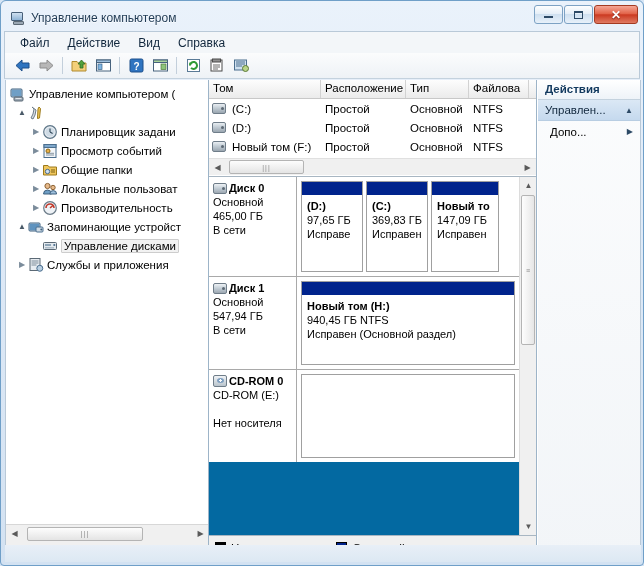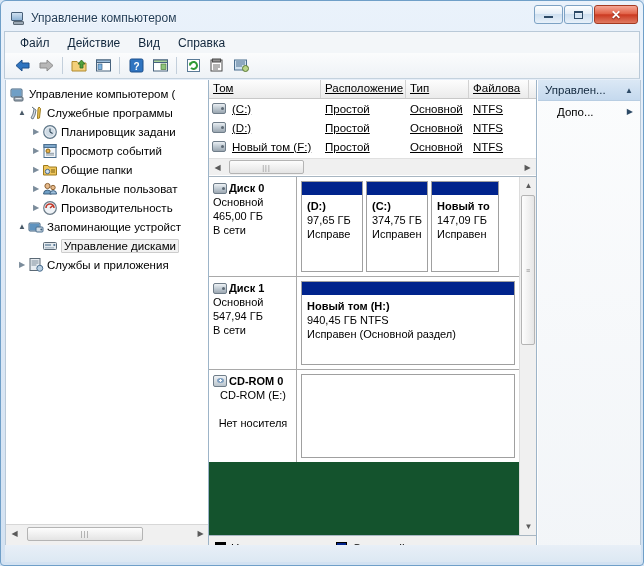--- a/index.html
+++ b/index.html
@@ -171,21 +171,21 @@
   #midpane {
     flex: 1;
     position: relative;
     background: #fff;
     border-right: 1px solid #9db4c8;
     display: flex;
     flex-direction: column;
   }
 
   
-  #vol-list { height: 96px; position: relative; border-bottom: 1px solid #fff; text-decoration: underline; }
+  #vol-list { height: 96px; position: relative; border-bottom: 1px solid #fff; }
   #vol-head {
     display: flex; height: 19px;
     background: linear-gradient(180deg,#fdfdfd,#ebebeb);
     border-bottom: 1px solid #c8c8c8;
   }
   .vh {
     font-size: 11.5px; color: #000;
     padding: 2px 0 0 4px;
     border-right: 1px solid #d2d2d2;
     overflow: hidden; white-space: nowrap;
@@ -210,21 +210,21 @@
   }
 
   
   #gfx {
     flex: 1;
     position: relative;
     background: #f0f0f0;
     border-top: 1px solid #a8b6c2;
     overflow: hidden;
   }
-  #gfx-inner { position:absolute; left:0; top:0; right:17px; bottom:0; background:#14532d; }
+  #gfx-inner { position:absolute; left:0; top:0; right:17px; bottom:0; background:#0369a1; }
 
   .disk-row {
     display: flex;
     border-bottom: 1px solid #a9a9a9;
     background: #fff;
     position: relative;
   }
   .disk-info {
     width: 88px; flex: none;
     border-right: 1px solid #a9a9a9;
@@ -319,21 +319,21 @@
     height: 21px;
     display: flex; align-items: center; justify-content: space-between;
     padding: 0 7px 0 7px;
     font-size: 11.5px; color: #11273d;
     background: linear-gradient(180deg,#dbe8f5,#c5d9ee);
     border-bottom: 1px solid #b8cde2;
   }
   .act-item {
     height: 21px;
     display: flex; align-items: center; justify-content: space-between;
-    padding: 0 7px 0 19px;
+    padding: 0 7px 0 12px;
     font-size: 11.5px; color: #000;
   }
   .caret { font-size: 8px; color: #2d4a66; }
 
   
   #bottom {
     position: absolute; left: 4px; bottom: 3px; width: 636px; height: 17px;
     background: linear-gradient(180deg,#e8eff7,#dce8f3);
   }
 </style>
@@ -449,21 +449,20 @@
         </div>
 
         <div class="trow" style="padding-left:10px;">
           <span class="exp open">▲</span>
           <span class="ticon">
             <svg width="16" height="16" viewBox="0 0 16 16">
               <path d="M4 2 L6 4 L5 9 L3 13 L5 14 L7 10 L8 5 Z" fill="#d8dde2" stroke="#6d7c89"></path>
               <path d="M11 2 L12.5 3.5 L11.5 13 L9.5 13.5 L10 4 Z" fill="#f3c957" stroke="#9c7a1c"></path>
             </svg>
           </span>
-          <span class="tlabel">Служебные программы</span>
         </div>
 
         <div class="trow" style="padding-left:24px;">
           <span class="exp">▶</span>
           <span class="ticon">
             <svg width="16" height="16" viewBox="0 0 16 16">
               <circle cx="8" cy="8" r="6.3" fill="#e9eef3" stroke="#5f7789" stroke-width="1.2"></circle>
               <circle cx="8" cy="8" r="4.6" fill="#cfdbe5"></circle>
               <path d="M8 8 L8 4.6 M8 8 L10.6 9.4" stroke="#2e4557" stroke-width="1.1"></path>
             </svg>
@@ -643,21 +642,21 @@
                 <div class="part-body">
                   <div class="part-name">(D:)</div>
                   <div>97,65 ГБ</div>
                   <div>Исправе</div>
                 </div>
               </div>
               <div class="part" style="width:62px;">
                 <div class="part-bar"></div>
                 <div class="part-body">
                   <div class="part-name">(C:)</div>
-                  <div>374,75 ГБ</div>
+                  <div>369,83 ГБ</div>
                   <div>Исправен</div>
                 </div>
               </div>
               <div class="part" style="width:68px;">
                 <div class="part-bar"></div>
                 <div class="part-body">
                   <div class="part-name">Новый то</div>
                   <div>147,09 ГБ</div>
                   <div>Исправен</div>
                 </div>
@@ -680,21 +679,21 @@
                 <div class="part-bar"></div>
                 <div class="part-body">
                   <div class="part-name">Новый том  (H:)</div>
                   <div>940,45 ГБ NTFS</div>
                   <div>Исправен (Основной раздел)</div>
                 </div>
               </div>
             </div>
           </div>
 
-          <div class="disk-row" style="height:92px; border-bottom:none;text-align:center;">
+          <div class="disk-row" style="height:92px; border-bottom:none;">
             <div class="disk-info">
               <div class="disk-title">
                 <span class="cd-ico"></span>
                 <span>CD-ROM 0</span>
               </div>
               <div>CD-ROM (E:)</div>
               <div style="height:14px;"></div>
               <div>Нет носителя</div>
             </div>
             <div class="disk-parts">
@@ -717,20 +716,21 @@
           <span>Не распределен</span>
         </div>
         <div class="lg-item">
           <span class="lg-sw" style="background:#00238c;"></span>
           <span>Основной раздел</span>
         </div>
       </div>
     </div>
 
     <div id="actions">
+      <div id="act-head">Действия</div>
       <div class="act-group">
         <span>Управлен...</span>
         <span class="caret">▲</span>
       </div>
       <div class="act-item">
         <span>Допо...</span>
         <span class="caret">▶</span>
       </div>
     </div>
 

